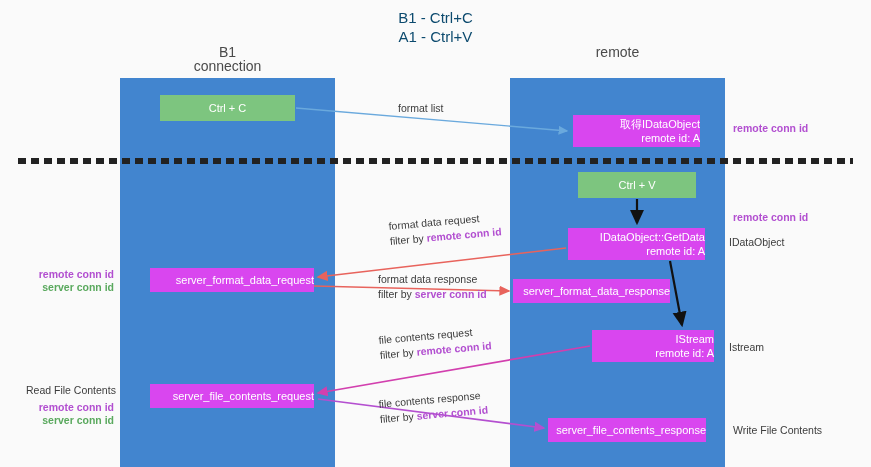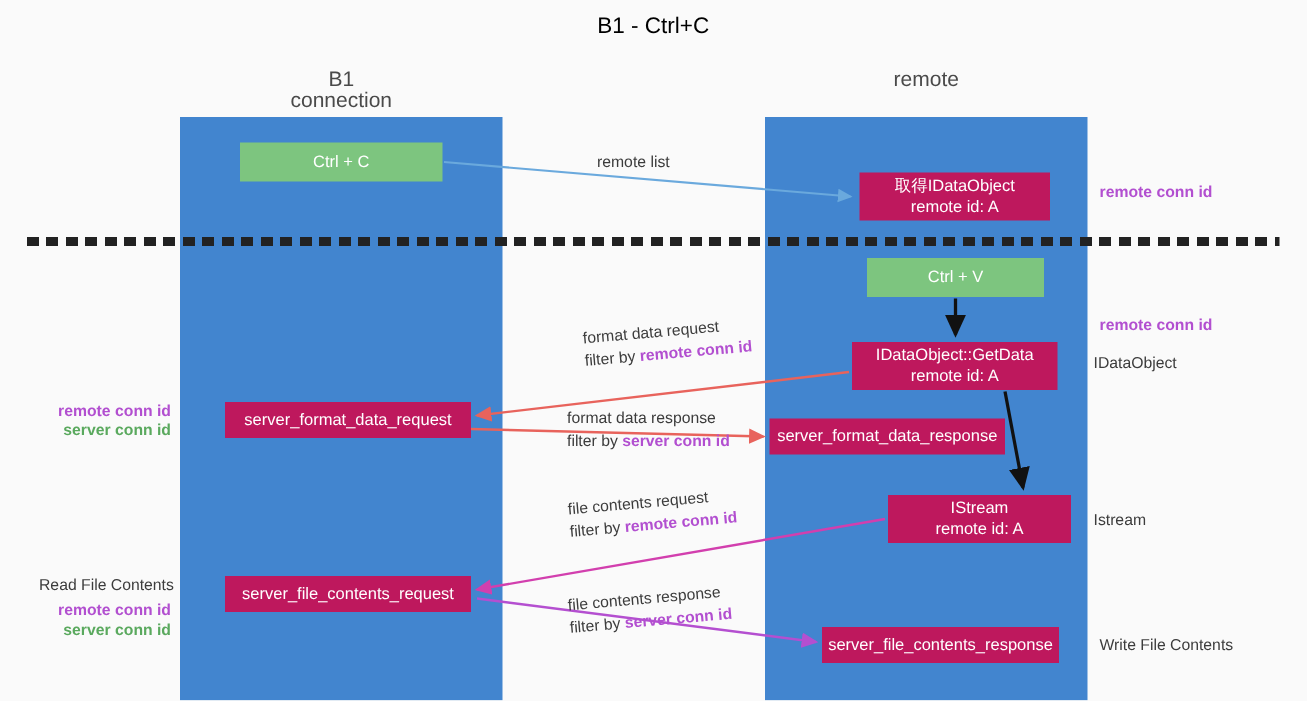--- a/index.html
+++ b/index.html
@@ -35,21 +35,21 @@
   .lane-header .big { display: block; }
 
   
   #title {
     position: absolute;
     left: 0;
     top: 8px;
     width: 871px;
     text-align: center;
     font-size: 15px;
-    color: #000000;
+    color: #0c4a6e;
     line-height: 19px;
   }
   #title span { display: block; }
 
   
   #divider {
     position: absolute;
     left: 18px;
     top: 158px;
     width: 835px;
@@ -66,21 +66,21 @@
     align-items: center;
     justify-content: center;
     color: #ffffff;
     font-size: 11px;
     line-height: 14px;
     text-align: center;
     box-sizing: border-box;
     padding: 2px 0;
   }
   .box.green  { background: #7dc57f; }
-  .box.orange { background: #be185d; }
+  .box.orange { background: #d946ef; align-items: flex-end; }
   .box .l2 { display: block; }
 
   #box-ctrl-c   { left: 160px; top: 95px;  width: 135px; height: 26px; }
   #box-idataobj { left: 573px; top: 115px; width: 127px; height: 32px; }
   #box-ctrl-v   { left: 578px; top: 172px; width: 118px; height: 26px; }
   #box-getdata  { left: 568px; top: 228px; width: 137px; height: 32px; }
   #box-sfdreq   { left: 150px; top: 268px; width: 164px; height: 24px; }
   #box-sfdres   { left: 513px; top: 279px; width: 157px; height: 24px; }
   #box-istream  { left: 592px; top: 330px; width: 122px; height: 32px; }
   #box-sfcreq   { left: 150px; top: 384px; width: 164px; height: 24px; }
@@ -124,20 +124,21 @@
 
   #arrows { position: absolute; left: 0; top: 0; width: 871px; height: 467px; }
 </style>
 </head>
 <body>
 
 <div id="canvas">
 
   <div id="title">
     <span>B1 - Ctrl+C</span>
+    <span>A1 - Ctrl+V</span>
   </div>
 
   <div class="lane-header" id="header-b1">
     <span class="big">B1</span>
     <span>connection</span>
   </div>
   <div class="lane-header" id="header-a1">
     <span>remote</span>
   </div>
 
@@ -213,21 +214,21 @@
 
   <div class="box orange" id="box-sfcreq">
     <span>server_file_contents_request</span>
   </div>
 
   <div class="box orange" id="box-sfcres">
     <span>server_file_contents_response</span>
   </div>
 
   <div class="arrow-label" id="lbl-format-list">
-    <span>remote list</span>
+    <span>format list</span>
   </div>
 
   <div class="arrow-label" id="lbl-fdreq">
     <span>format data request</span>
     <span class="row2">
       <span>filter by </span><span class="c-purple">remote conn id</span>
     </span>
   </div>
 
   <div class="arrow-label" id="lbl-fdres">

